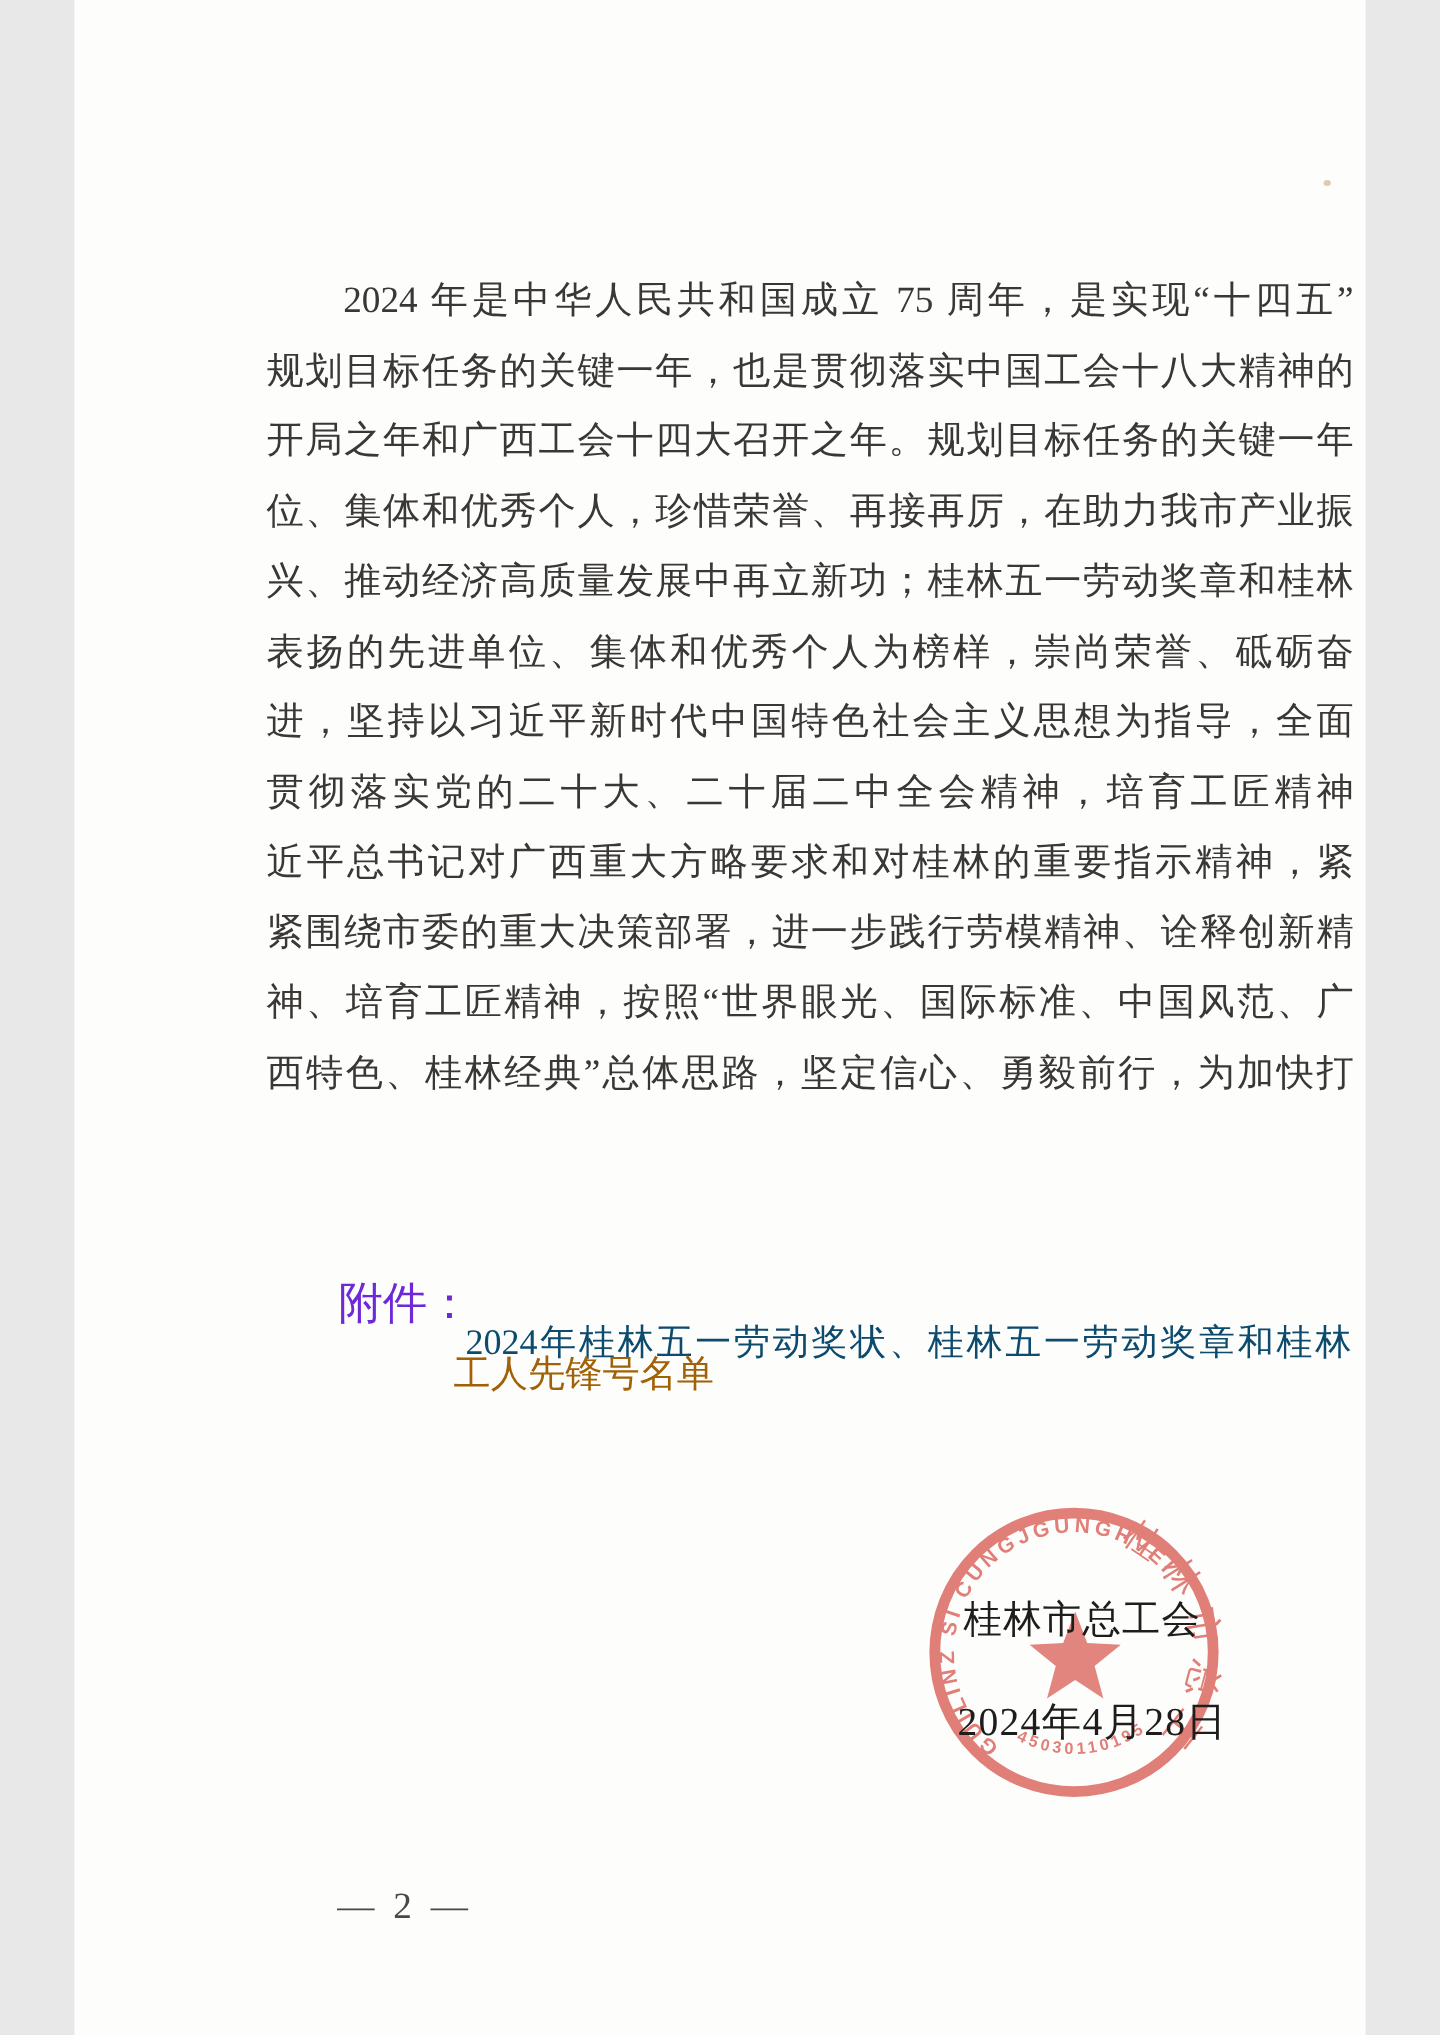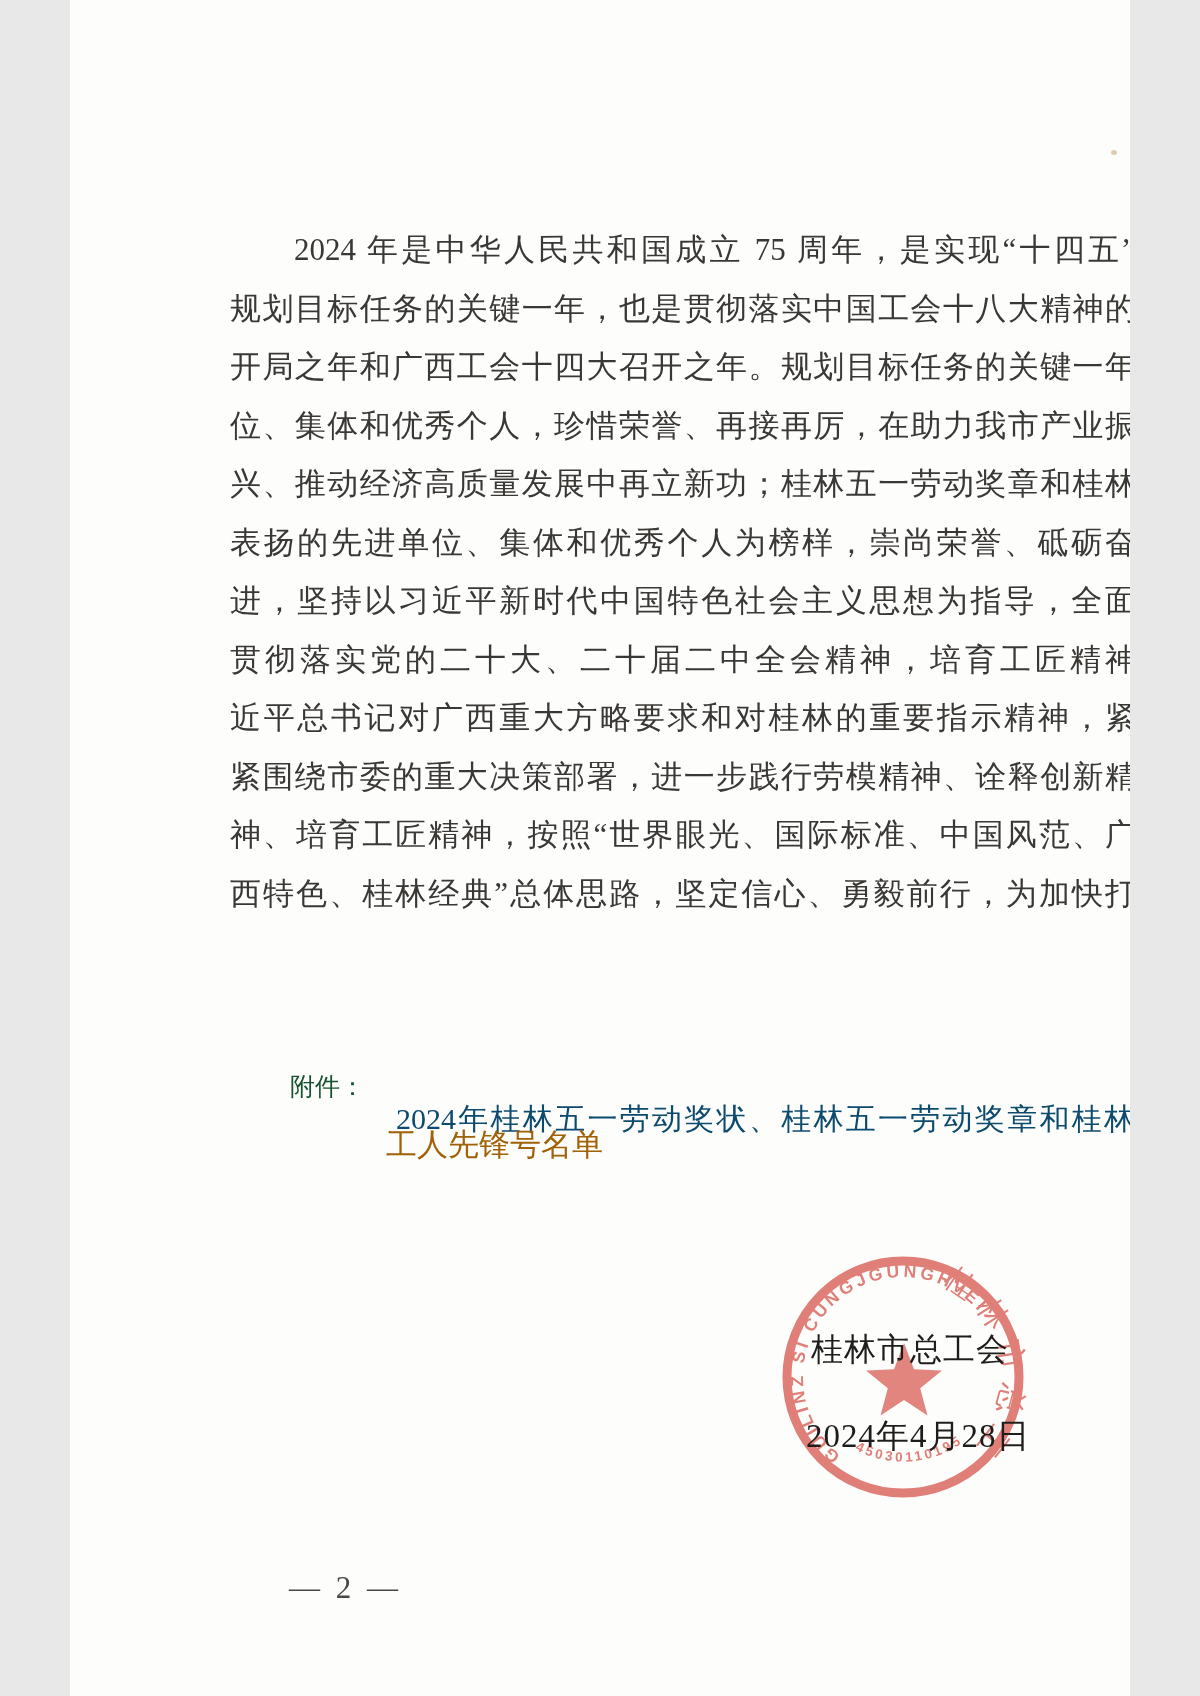--- a/index.html
+++ b/index.html
@@ -4,40 +4,41 @@
 <style>
   html,body{margin:0;padding:0;background:#e8e8e8;}
   .page{
     position:relative;
     width:1060px;height:1696px;
     margin:0 auto;
     background:#fdfdfc;
     overflow:hidden;
     font-family:"Liberation Serif","DejaVu Serif",serif;
     color:#34322f;
+    padding-left:16px;
   }
   
   .letter-body{
     position:absolute;
     left:160px;top:221px;width:906px;
     font-size:31px;
     line-height:58.5px;
     color:#3a3835;
   }
   .bline{
     text-align:justify;
     text-align-last:justify;
     height:58.5px;
     white-space:nowrap;
   }
   .bline.indent{ padding-left:64px; }
   
   .att-label{
     position:absolute;left:220px;top:1066px;
-    font-size:25px;line-height:42px;color:#14532d;
+    font-size:37px;line-height:42px;color:#6d28d9;
     white-space:nowrap;
     text-align:right;
   }
   .att-line1{
     position:absolute;left:326px;top:1098px;width:738px;
     font-size:30px;line-height:42px;color:#0c4a6e;
     text-align:justify;text-align-last:justify;
     white-space:nowrap;
   }
   .att-line2{

